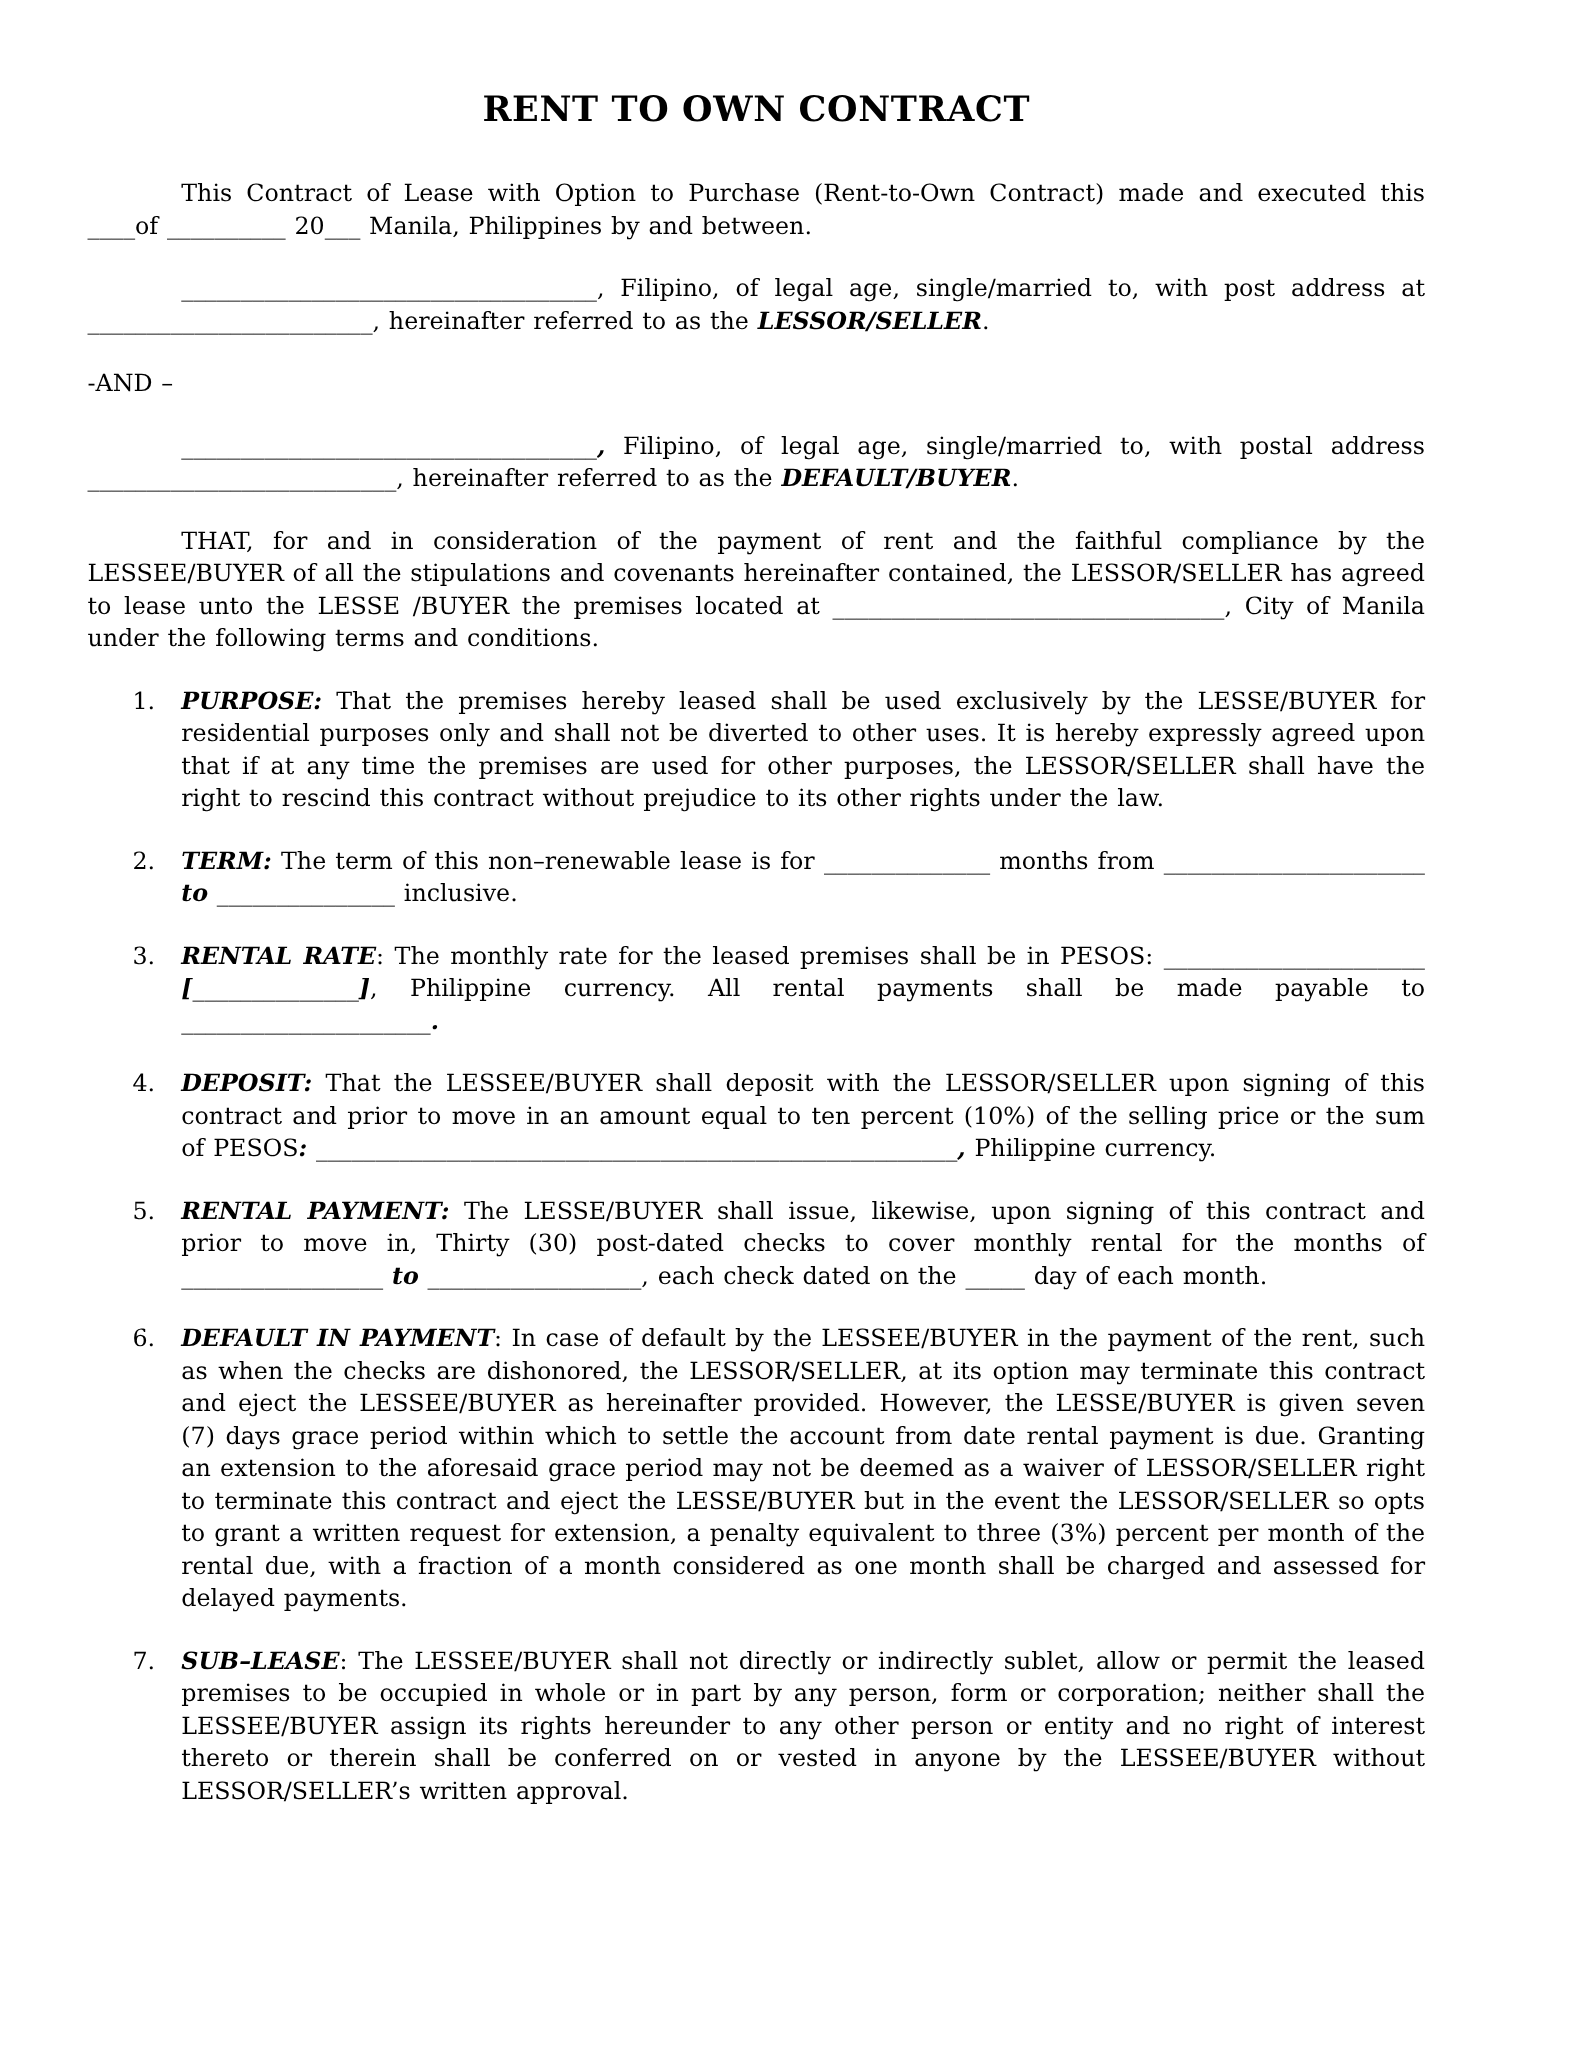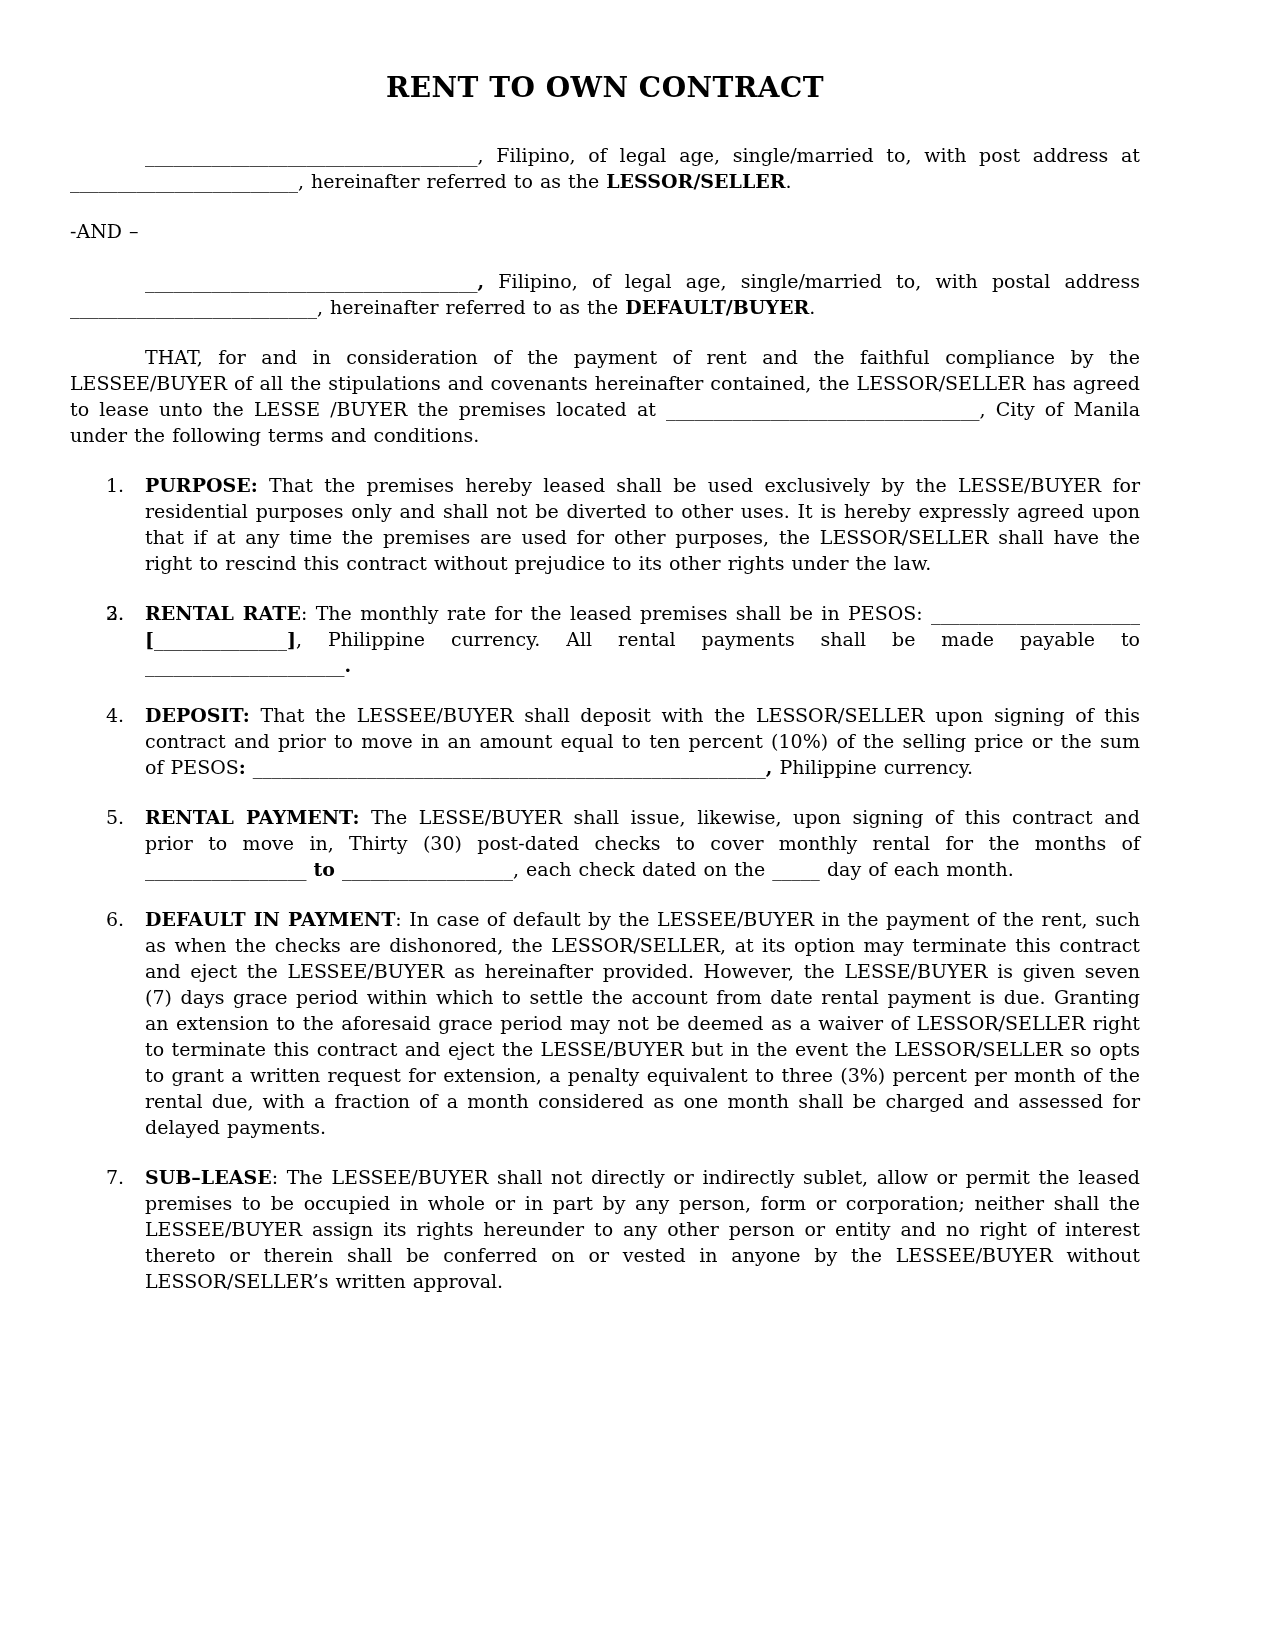--- a/index.html
+++ b/index.html
@@ -35,33 +35,34 @@
   .li {
     position: relative;
     padding-left: 75px;
     text-align: justify;
   }
   .num {
     position: absolute;
     left: 36px;
     top: 0;
   }
-  .b { font-weight: bold; }
+  .b { font-weight: bold; font-style: italic; }
 </style>
 </head>
 <body>
 
 <main class="page">
   <h1 class="title">RENT TO OWN CONTRACT</h1>
   <div id="doc-body">
+      <p class="para indent"><span>This Contract of Lease with Option to Purchase (Rent-to-Own Contract) made and executed this ____of __________ 20___ Manila, Philippines by and between.</span></p>
       <p class="para indent"><span>___________________________________, Filipino, of legal age, single/married to, with post address at ________________________, hereinafter referred to as the </span><span class="b">LESSOR/SELLER</span><span>.</span></p>
       <p class="center"><span>-AND –</span></p>
       <p class="para indent"><span>___________________________________</span><span class="b">,</span><span> Filipino, of legal age, single/married to, with postal address __________________________, hereinafter referred to as the </span><span class="b">DEFAULT/BUYER</span><span>.</span></p>
       <p class="para indent"><span>THAT, for and in consideration of the payment of rent and the faithful compliance by the LESSEE/BUYER of all the stipulations and covenants hereinafter contained, the LESSOR/SELLER has agreed to lease unto the LESSE /BUYER the premises located at _________________________________, City of Manila under the following terms and conditions.</span></p>
       <div class="li"><span class="num">1.</span><span><span class="b">PURPOSE:</span><span> That the premises hereby leased shall be used exclusively by the LESSE/BUYER for residential purposes only and shall not be diverted to other uses. It is hereby expressly agreed upon that if at any time the premises are used for other purposes, the LESSOR/SELLER shall have the right to rescind this contract without prejudice to its other rights under the law.</span></span></div>
-      <div class="li"><span class="num">2.</span></div>
+      <div class="li"><span class="num">2.</span><span><span class="b">TERM:</span><span> The term of this non–renewable lease is for ______________ months from ______________________ </span><span class="b">to</span><span> _______________ inclusive.</span></span></div>
       <div class="li"><span class="num">3.</span><span><span class="b">RENTAL RATE</span><span>: The monthly rate for the leased premises shall be in PESOS:  ______________________ </span><span class="b">[</span><span>______________</span><span class="b">]</span><span>, Philippine currency. All rental payments shall be made payable to _____________________</span><span class="b">.</span></span></div>
       <div class="li"><span class="num">4.</span><span><span class="b">DEPOSIT:</span><span> That the LESSEE/BUYER shall deposit with the LESSOR/SELLER upon signing of this contract and prior to move in an amount equal to ten percent (10%) of the selling price or the sum of PESOS</span><span class="b">:</span><span> ______________________________________________________</span><span class="b">,</span><span> Philippine currency.</span></span></div>
       <div class="li"><span class="num">5.</span><span><span class="b">RENTAL PAYMENT:</span><span> The LESSE/BUYER shall issue, likewise, upon signing of this contract and prior to move in, Thirty (30) post-dated checks to cover monthly rental for the months of _________________ </span><span class="b">to</span><span> __________________, each check dated on the _____ day of each month.</span></span></div>
       <div class="li"><span class="num">6.</span><span><span class="b">DEFAULT IN PAYMENT</span><span>: In case of default by the LESSEE/BUYER in the payment of the rent, such as when the checks are dishonored, the LESSOR/SELLER, at its option may terminate this contract and eject the LESSEE/BUYER as hereinafter provided. However, the LESSE/BUYER is given seven (7) days grace period within which to settle the account from date rental payment is due. Granting an extension to the aforesaid grace period may not be deemed as a waiver of LESSOR/SELLER right to terminate this contract and eject the LESSE/BUYER but in the event the LESSOR/SELLER so opts to grant a written request for extension, a penalty equivalent to three (3%) percent per month of the rental due, with a fraction of a month considered as one month shall be charged and assessed for delayed payments.</span></span></div>
       <div class="li"><span class="num">7.</span><span><span class="b">SUB–LEASE</span><span>: The LESSEE/BUYER shall not directly or indirectly sublet, allow or permit the leased premises to be occupied in whole or in part by any person, form or corporation; neither shall the LESSEE/BUYER assign its rights hereunder to any other person or entity and no right of interest thereto or therein shall be conferred on or vested in anyone by the LESSEE/BUYER without LESSOR/SELLER’s written approval.</span></span></div>
     </div>
 </main>
 
 </body></html>

